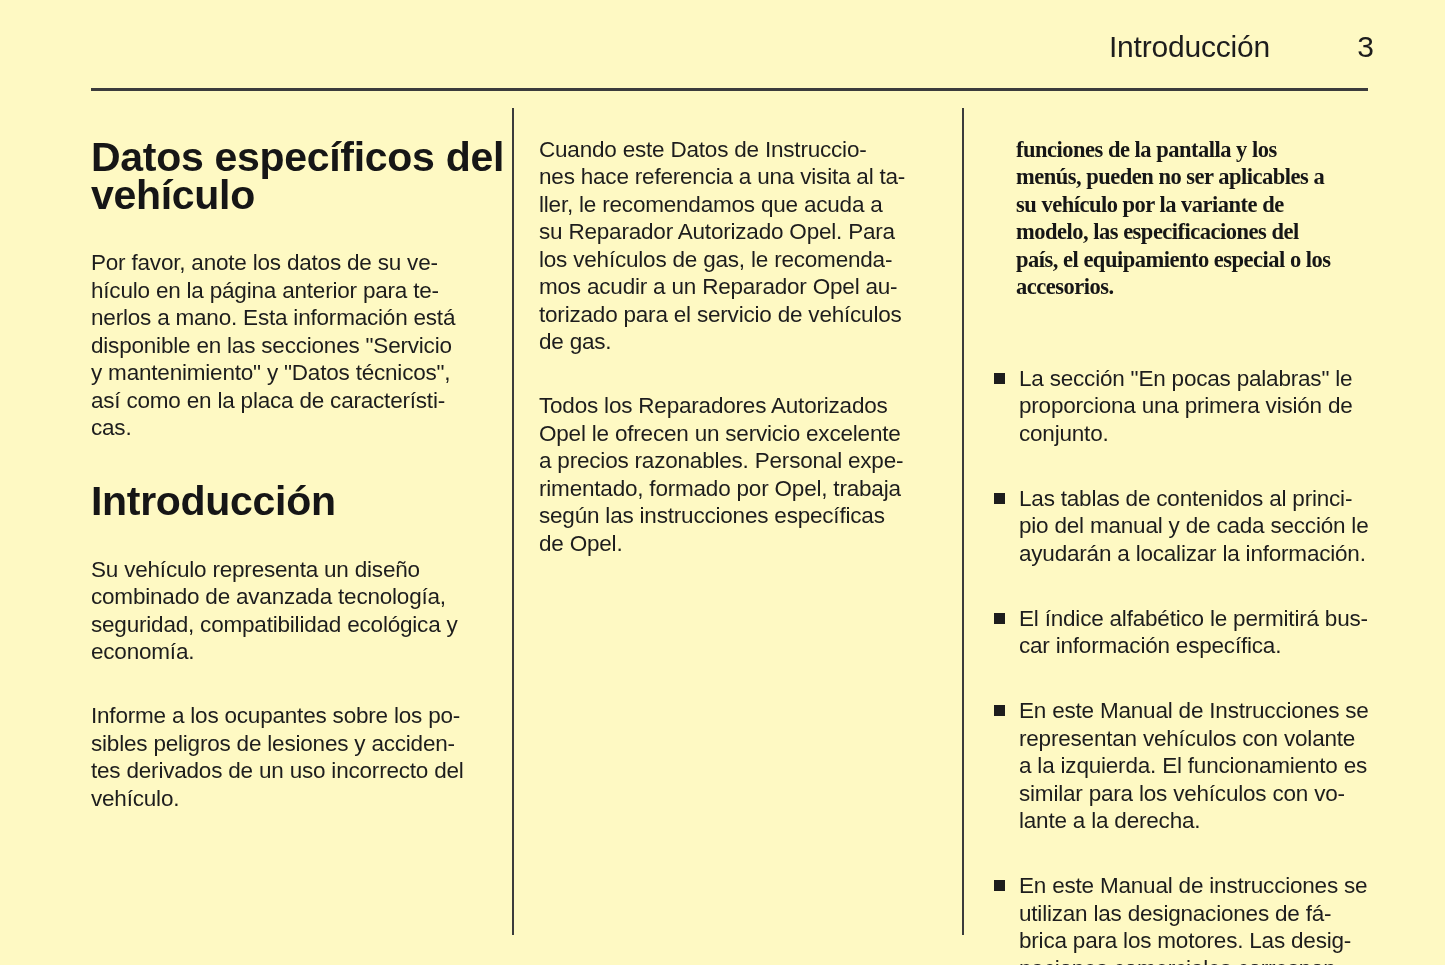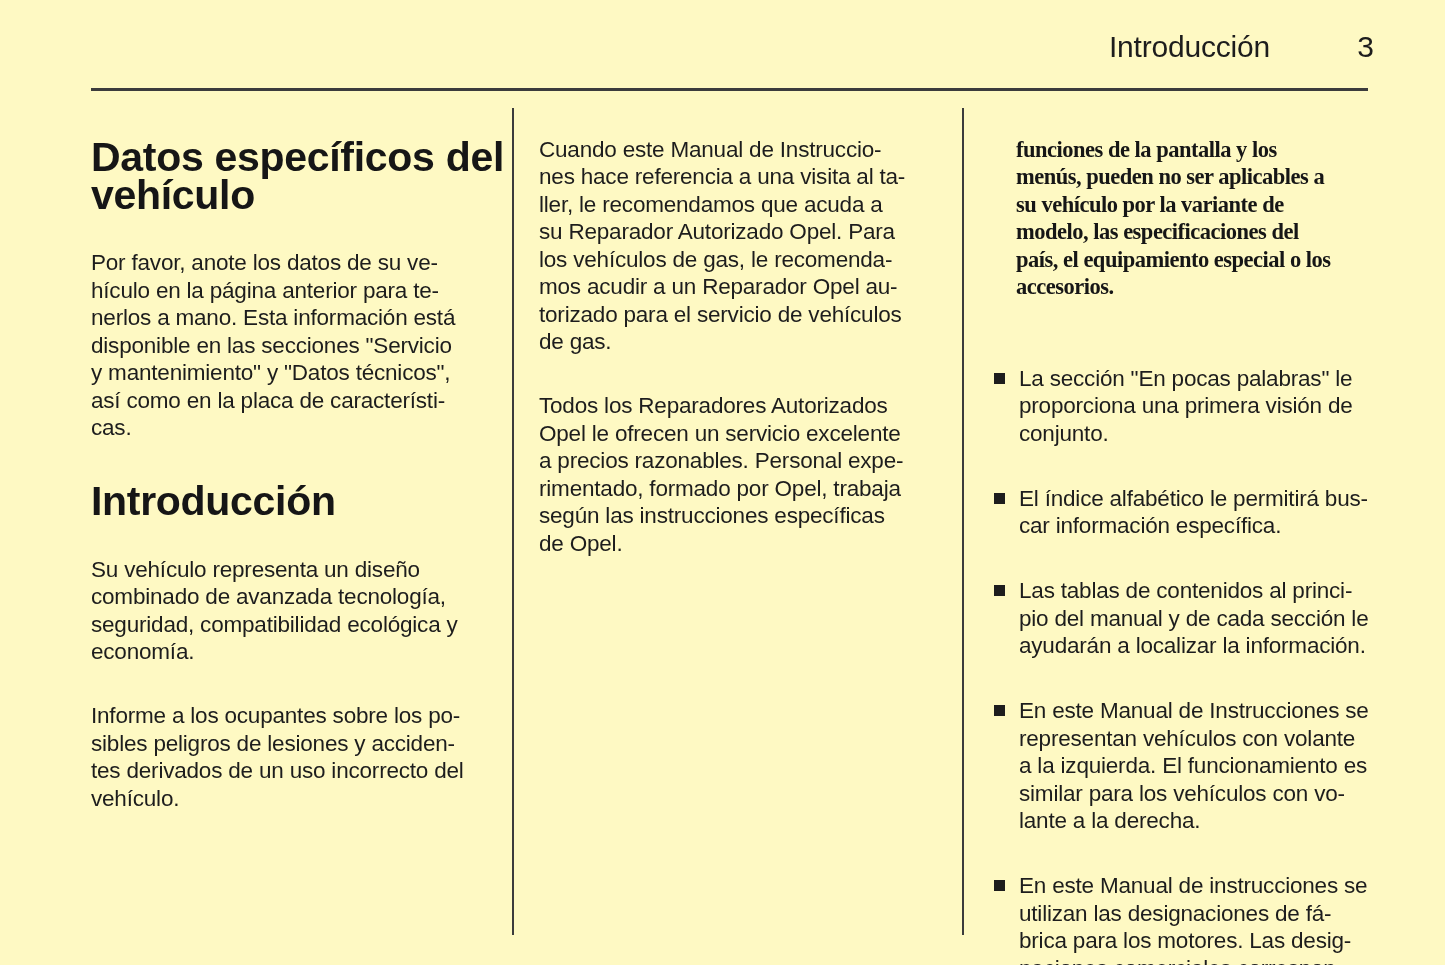--- a/index.html
+++ b/index.html
@@ -85,21 +85,21 @@
 combinado de avanzada tecnología,
 seguridad, compatibilidad ecológica y
 economía.</p>
     <p>Informe a los ocupantes sobre los po-
 sibles peligros de lesiones y acciden-
 tes derivados de un uso incorrecto del
 vehículo.</p>
   </div>
 
   <div class="col col2">
-    <p>Cuando este Manual de Instruccio-
+    <p>Cuando este Datos de Instruccio-
 nes hace referencia a una visita al ta-
 ller, le recomendamos que acuda a
 su Reparador Autorizado Opel. Para
 los vehículos de gas, le recomenda-
 mos acudir a un Reparador Opel au-
 torizado para el servicio de vehículos
 de gas.</p>
     <p>Todos los Reparadores Autorizados
 Opel le ofrecen un servicio excelente
 a precios razonables. Personal expe-
@@ -120,28 +120,28 @@
 accesorios.</div>
     <ul class="bullets">
       <li>
         <span class="sq"></span>
         <span>La sección "En pocas palabras" le
 proporciona una primera visión de
 conjunto.</span>
       </li>
       <li>
         <span class="sq"></span>
-        <span>El índice alfabético le permitirá bus-
-car información específica.</span>
+        <span>Las tablas de contenidos al princi-
+pio del manual y de cada sección le
+ayudarán a localizar la información.</span>
       </li>
       <li>
         <span class="sq"></span>
-        <span>Las tablas de contenidos al princi-
-pio del manual y de cada sección le
-ayudarán a localizar la información.</span>
+        <span>El índice alfabético le permitirá bus-
+car información específica.</span>
       </li>
       <li>
         <span class="sq"></span>
         <span>En este Manual de Instrucciones se
 representan vehículos con volante
 a la izquierda. El funcionamiento es
 similar para los vehículos con vo-
 lante a la derecha.</span>
       </li>
       <li>

